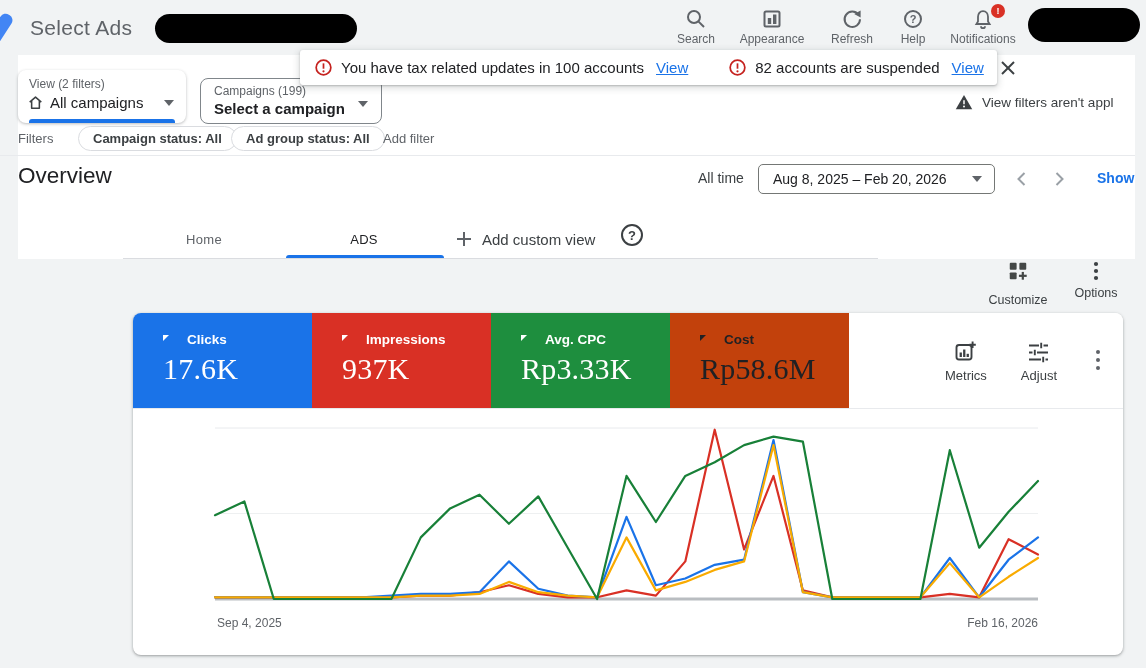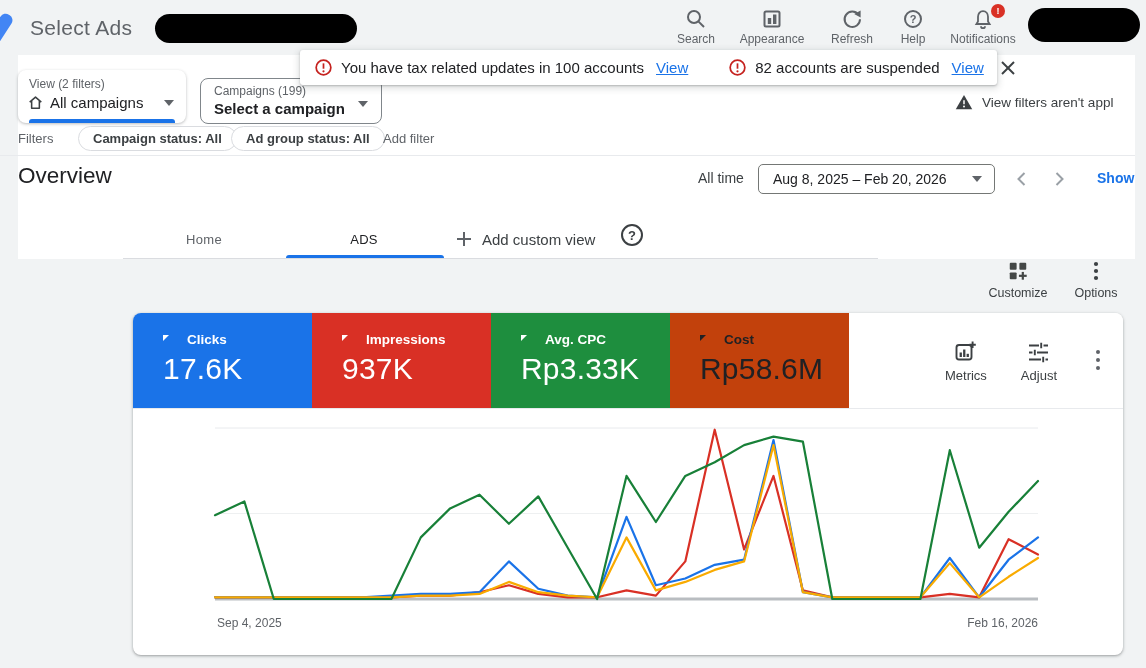--- a/index.html
+++ b/index.html
@@ -70,21 +70,21 @@
   .tool { top:260px; display:flex; flex-direction:column; align-items:center; cursor:pointer; }
   .tool .lbl { font-size:12.5px; color:#3c4043; margin-top:4px; }
 
   
   .card { left:133px; top:313px; width:990px; height:342px; background:#fff; border-radius:8px; box-shadow:0 1px 2px rgba(60,64,67,.3), 0 1px 3px 1px rgba(60,64,67,.15); overflow:hidden; }
   .score-strip { position:absolute; left:0; top:0; width:990px; height:95px; display:flex; }
   .scorecard { width:179px; height:95px; padding:19px 0 0 30px; cursor:pointer; position:relative; }
   .scorecard .lab-row { display:flex; align-items:flex-start; gap:18px; }
   .scorecard .marker { width:0; height:0; border-top:6px solid currentColor; border-right:6px solid transparent; margin-top:3px; }
   .scorecard .lab { font-size:13.5px; font-weight:bold; }
-  .scorecard .val { font-size:30px; margin-top:5px; letter-spacing:.2px; }
+  .scorecard .val { font-size:30px; margin-top:5px; letter-spacing:.2px;font-family:Liberation Serif, serif; }
   .score-actions { flex:1; display:flex; align-items:flex-start; justify-content:flex-end; padding:27px 18px 0 9px; gap:34px; background:#fff; }
   .score-btn { display:flex; flex-direction:column; align-items:center; cursor:pointer; }
   .score-btn .lbl { font-size:13px; color:#3c4043; margin-top:5px; }
   .card-kebab { margin-top:8px; cursor:pointer; padding:0 4px; }
   .strip-sep { position:absolute; left:0; top:95px; width:990px; height:1px; background:#e8eaed; }
 
   .chart-wrap { position:absolute; left:82px; top:107px; width:823px; height:215px; }
   .chart-wrap svg.plot { position:absolute; left:0; top:0; overflow:visible; }
   .xlabel { position:absolute; top:196px; font-size:12px; color:#5f6368; white-space:nowrap; }
   .xlabel.left { left:2px; }
@@ -243,21 +243,21 @@
   </svg>
   <span class="txt">Add custom view</span>
 </div>
 <div class="abs tab-help">
   <svg width="26" height="26" viewBox="0 0 26 26">
     <circle cx="13" cy="13" r="10" fill="none" stroke="#3c4043" stroke-width="2"></circle>
     <text x="13" y="18" font-size="13" font-weight="bold" fill="#3c4043" text-anchor="middle">?</text>
   </svg>
 </div>
 
-<div class="abs tool" style="left:987px; width:62px;">
+<div class="abs tool" style="left:987px; width:62px;gap:7px;">
   <svg width="22" height="22" viewBox="0 0 24 24">
     <rect x="3" y="3" width="7.5" height="7.5" rx="1" fill="#444746"></rect>
     <rect x="13.5" y="3" width="7.5" height="7.5" rx="1" fill="#444746"></rect>
     <rect x="3" y="13.5" width="7.5" height="7.5" rx="1" fill="#444746"></rect>
     <line x1="17.25" y1="13" x2="17.25" y2="21.5" stroke="#444746" stroke-width="2.4"></line>
     <line x1="13" y1="17.25" x2="21.5" y2="17.25" stroke="#444746" stroke-width="2.4"></line>
   </svg>
   <span class="lbl">Customize</span>
 </div>
 <div class="abs tool" style="left:1068px; width:56px;">

